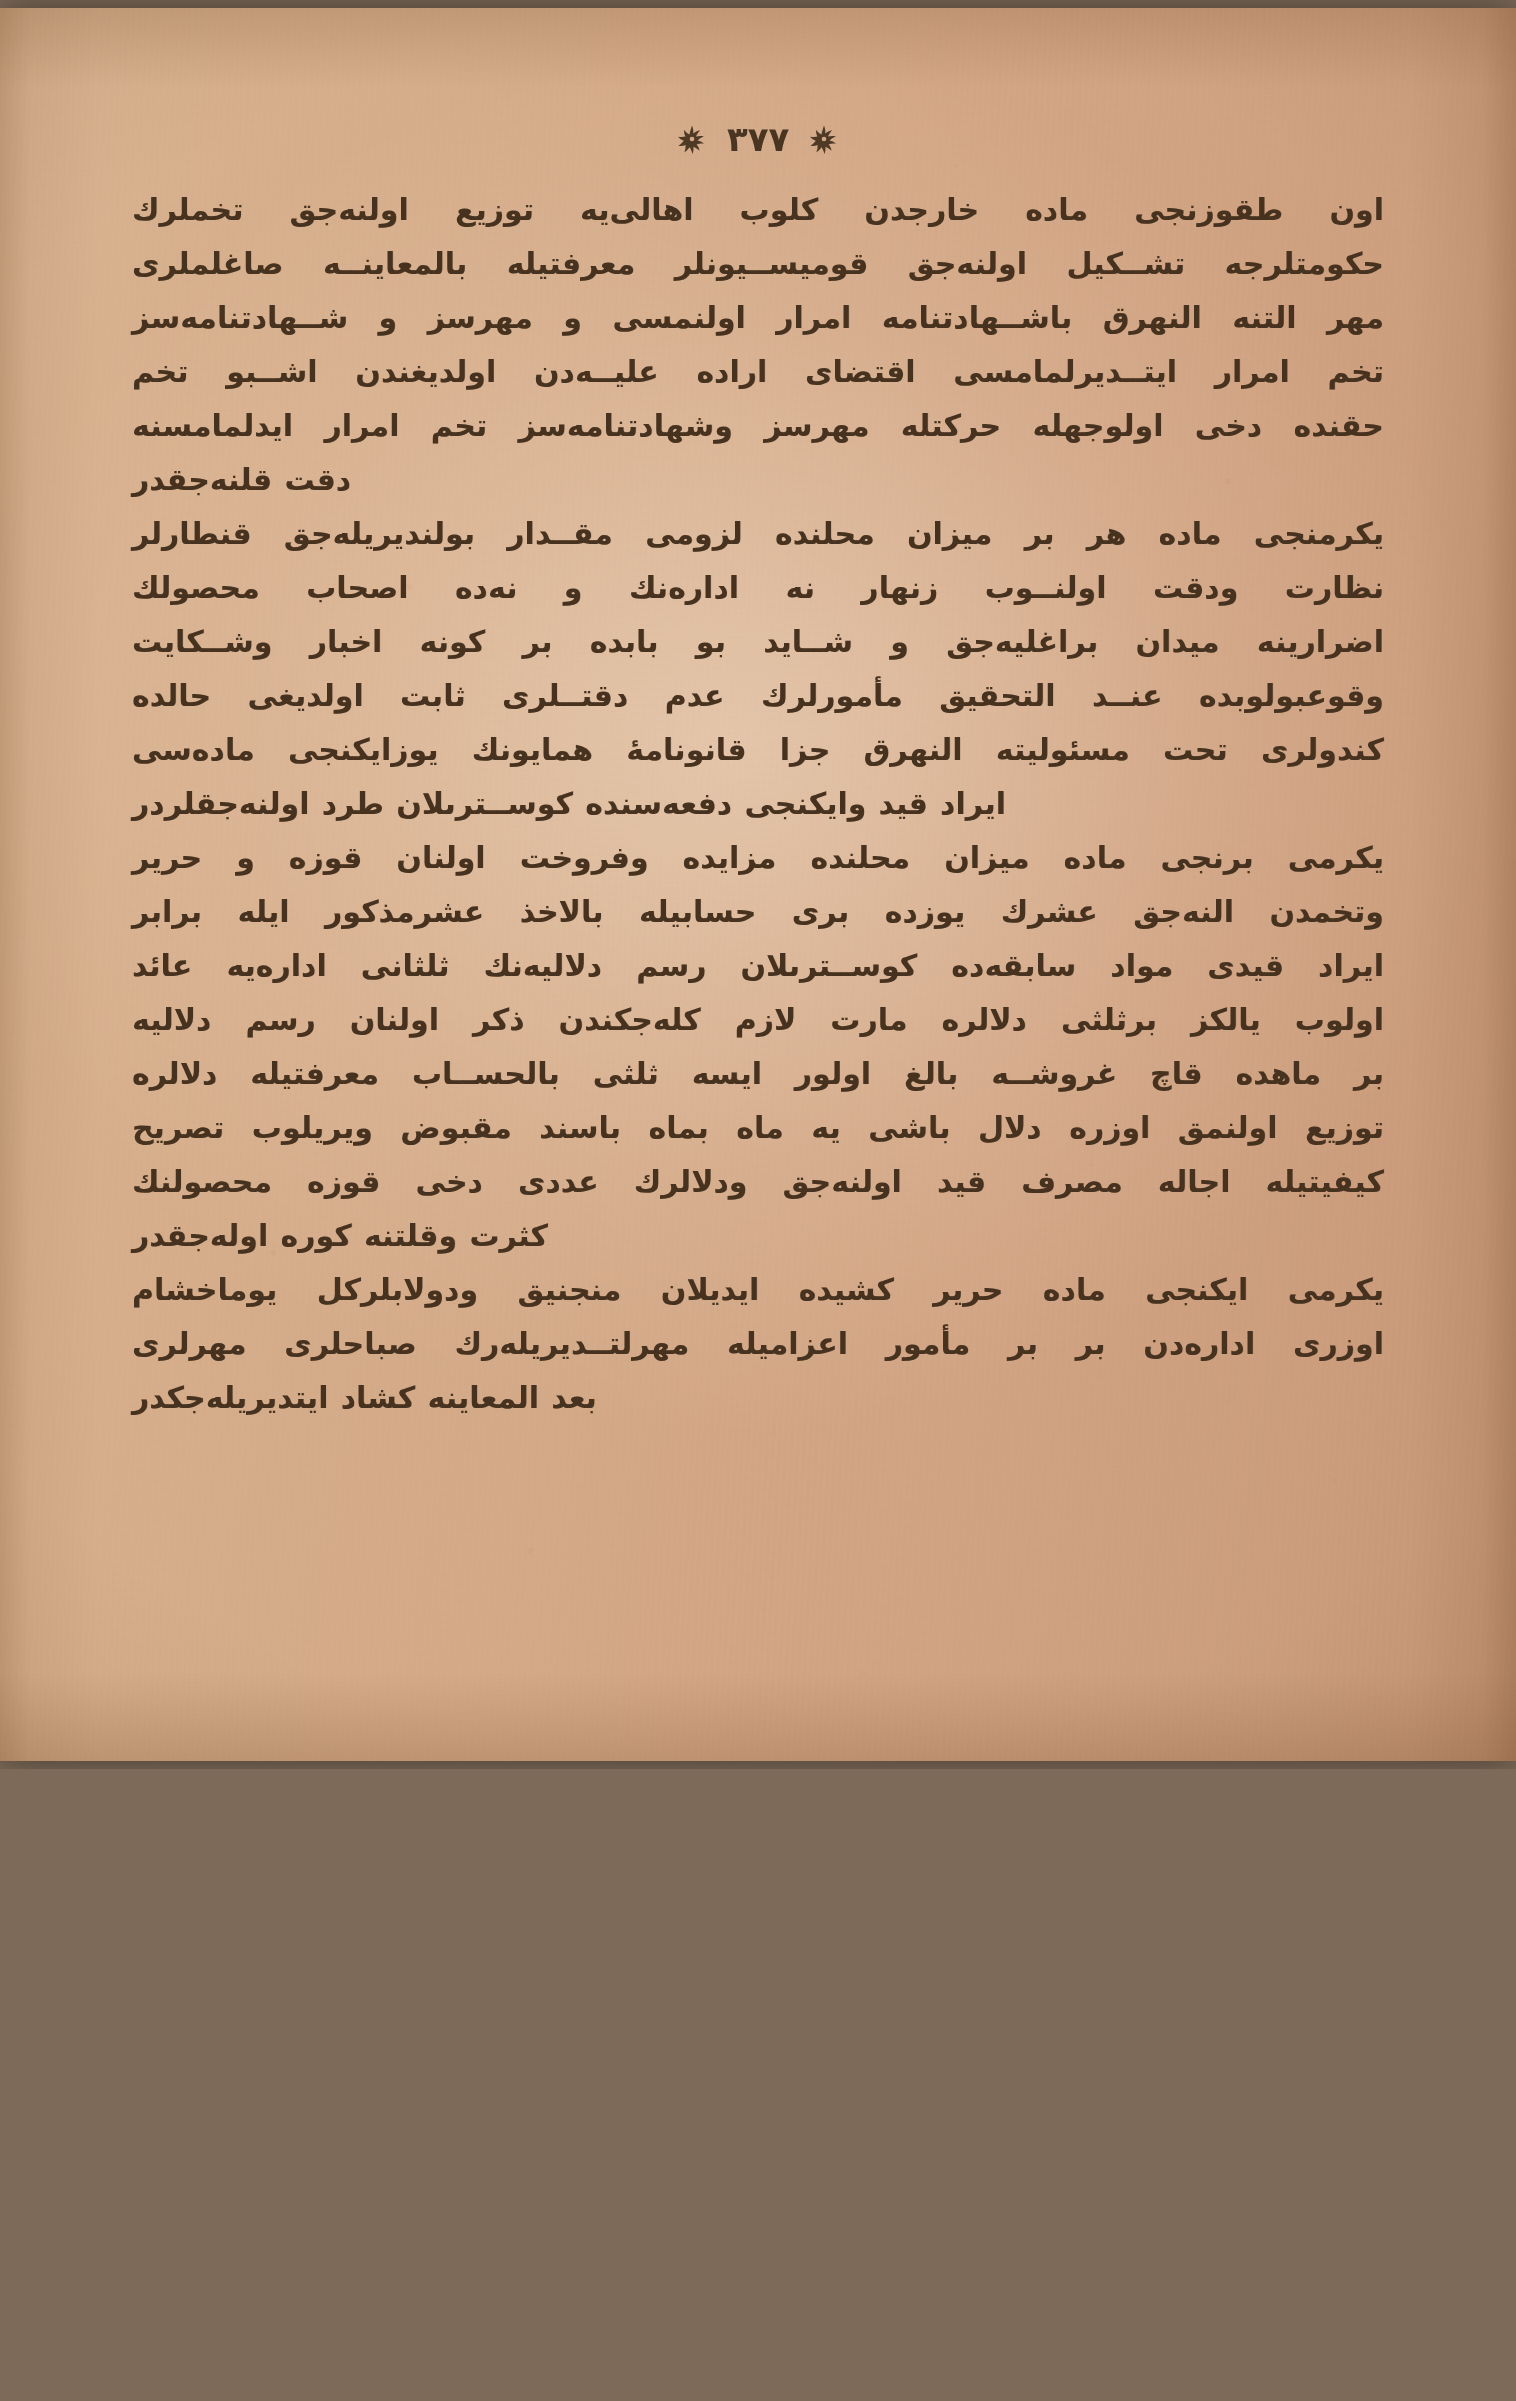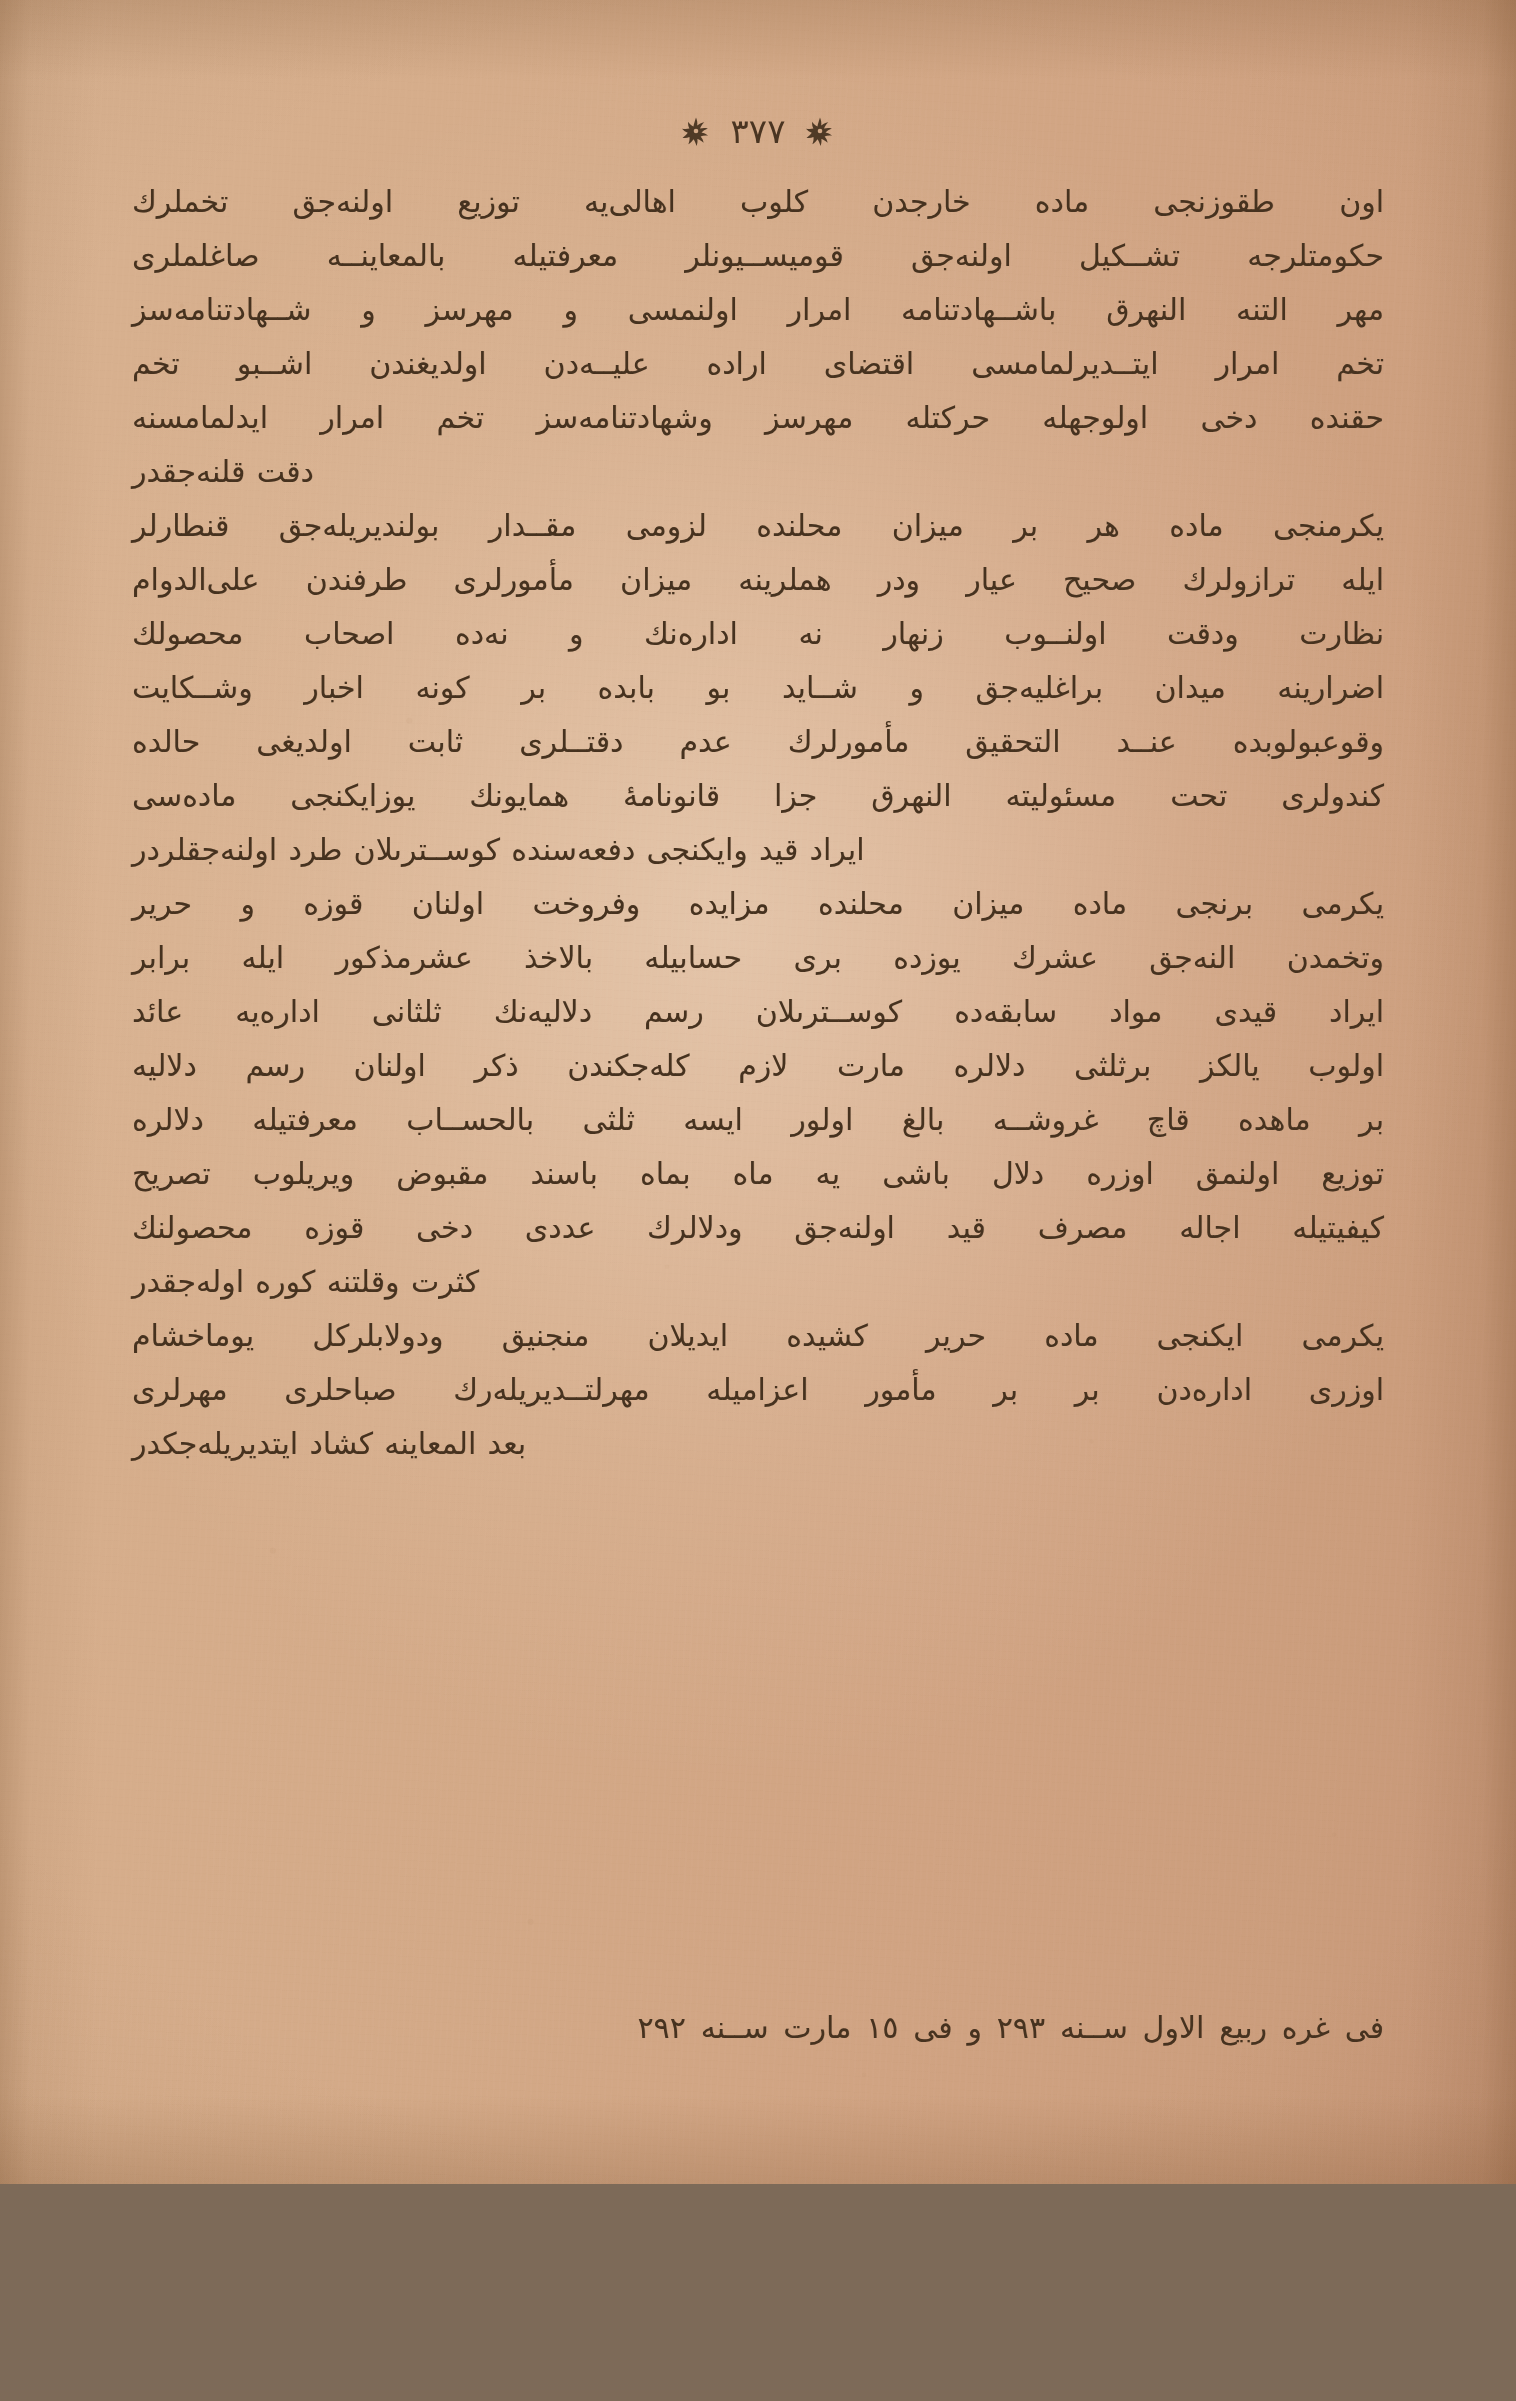--- a/index.html
+++ b/index.html
@@ -4,29 +4,30 @@
 <title>Ottoman Document Page 377</title>
 <style>
   html, body {
     margin: 0;
     padding: 0;
     background: #7d6a58;
   }
   .page {
     position: relative;
     width: 1516px;
-    height: 2184px;
-    margin: 0 auto;
+    height: 1753px;
+    margin: 8px auto;
     background:
       radial-gradient(ellipse 70% 55% at 48% 42%, rgba(255,241,224,0.40) 0%, rgba(255,241,224,0.10) 45%, rgba(0,0,0,0) 72%),
       radial-gradient(ellipse 120% 90% at 50% 50%, rgba(0,0,0,0) 55%, rgba(120,80,45,0.13) 82%, rgba(105,68,38,0.30) 100%),
       linear-gradient(100deg, #d8b291 0%, #d6ae8c 18%, #d3a987 42%, #d0a382 66%, #cb9d7c 86%, #c59475 100%);
     overflow: hidden;
     box-shadow: 0 0 36px rgba(0,0,0,0.45);
     font-family: "DejaVu Sans", "Liberation Sans", sans-serif;
+    font-weight: bold;
   }
 
   
   .grain {
     position: absolute;
     inset: 0;
     pointer-events: none;
     opacity: 0.40;
     background-image:
       radial-gradient(circle at 12% 14%, rgba(150,104,62,0.16) 0 1.8px, rgba(0,0,0,0) 2.7px),
@@ -165,21 +166,20 @@
       <div class="para">اون طقوزنجی ماده    خارجدن كلوب اهالی‌یه توزیع اولنه‌جق تخملرك</div>
       <div class="para">حكومتلرجه تشــكيل اولنه‌جق قوميســيونلر معرفتيله بالمعاينــه صاغلملری</div>
       <div class="para">مهر التنه النهرق باشــهادتنامه امرار اولنمسی و مهرسز و شــهادتنامه‌سز</div>
       <div class="para">تخم امرار ايتــديرلمامسی اقتضای اراده عليــه‌دن اولديغندن اشــبو تخم</div>
       <div class="para">حقنده دخی اولوجهله حركتله مهرسز وشهادتنامه‌سز تخم امرار ايدلمامسنه</div>
       <div class="para last-left">دقت قلنه‌جقدر</div>
     </div>
 
     <div>
       <div class="para">یکرمنجی ماده    هر بر ميزان محلنده لزومی مقــدار بولنديريله‌جق قنطارلر</div>
-      <div class="para">ايله ترازولرك صحيح عيار ودر هملرينه ميزان مأمورلری طرفندن علی‌الدوام</div>
       <div class="para">نظارت ودقت اولنــوب زنهار نه اداره‌نك و نه‌ده اصحاب محصولك</div>
       <div class="para">اضرارينه ميدان براغليه‌جق و شــايد بو بابده بر كونه اخبار وشــكايت</div>
       <div class="para">وقوعبولوبده عنــد التحقيق مأمورلرك عدم دقتــلری ثابت اولدیغی حالده</div>
       <div class="para">كندولری تحت مسئوليته النهرق جزا قانونامهٔ همايونك يوزايكنجی ماده‌سی</div>
       <div class="para last-left">ايراد قيد وايكنجی دفعه‌سنده كوســترىلان طرد اولنه‌جقلردر</div>
     </div>
 
     <div>
       <div class="para">یکرمی برنجی ماده    ميزان محلنده مزايده وفروخت اولنان قوزه و حرير</div>
       <div class="para">وتخمدن النه‌جق عشرك يوزده بری حسابيله بالاخذ عشرمذكور ايله برابر</div>

